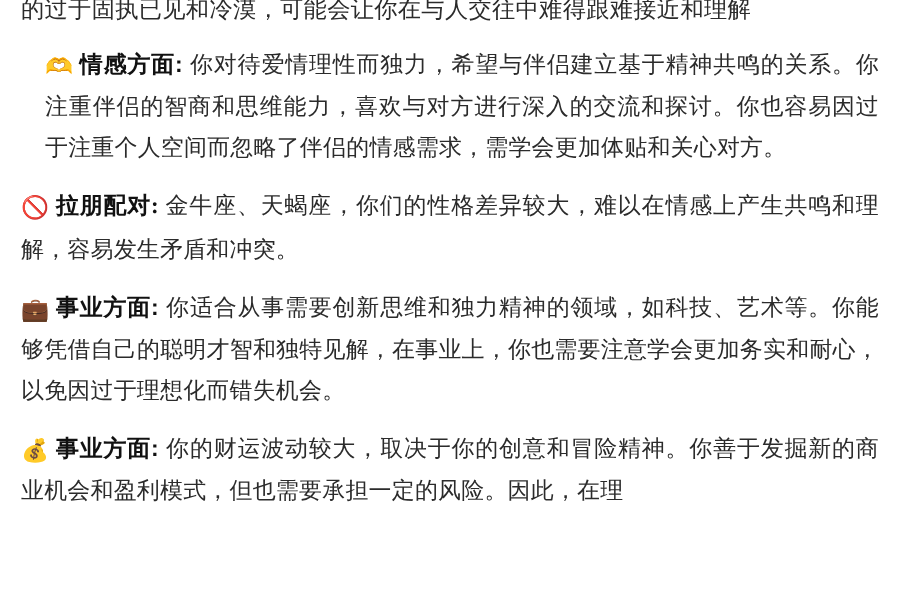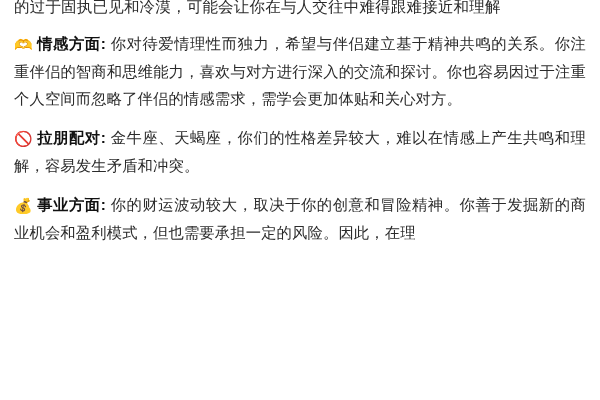--- a/index.html
+++ b/index.html
@@ -53,23 +53,23 @@
     font-size: 15px;
     margin-right: 4px;
     vertical-align: -1px;
   }
   .heading {
     font-weight: bold;
     color: #111111;
   }
 
   
-  .s1 { margin-top: 10px; }
+  .s1 { margin-top: 10px; margin-left: 16px; }
   .s2 { margin-top: 12px; }
-  .s3 { margin-top: 12px; }
+  .s3 { margin-top: 12px; font-family: Liberation Serif, serif; }
   .s4 { margin-top: 12px; }
   .s5 { margin-top: 12px; }
 </style>
 </head>
 <body>
 
 <div class="page">
 
   <div class="clipped-line">
     <div class="txt">的过于固执已见和冷漠，可能会让你在与人交往中难得跟难接近和理解</div>
@@ -81,20 +81,25 @@
     </p>
   </div>
 
 
   <div class="section s3">
     <p class="para">
       <span class="emoji">🚫</span><span class="heading">拉朋配对:</span> <span>金牛座、天蝎座，你们的性格差异较大，难以在情感上产生共鸣和理解，容易发生矛盾和冲突。</span>
     </p>
   </div>
 
+  <div class="section s4">
+    <p class="para">
+      <span class="emoji">💼</span><span class="heading">事业方面:</span> <span>你适合从事需要创新思维和独力精神的领域，如科技、艺术等。你能够凭借自己的聪明才智和独特见解，在事业上，你也需要注意学会更加务实和耐心，以免因过于理想化而错失机会。</span>
+    </p>
+  </div>
 
   <div class="section s5">
     <p class="para">
       <span class="emoji">💰</span><span class="heading">事业方面:</span> <span>你的财运波动较大，取决于你的创意和冒险精神。你善于发掘新的商业机会和盈利模式，但也需要承担一定的风险。因此，在理</span>
     </p>
   </div>
 
 </div>
 
 </body></html>

